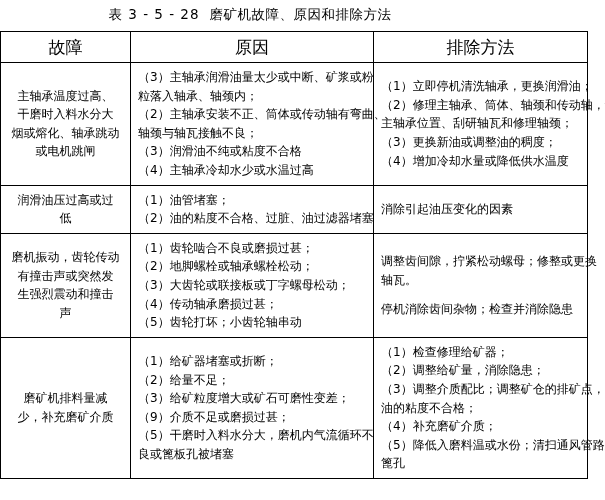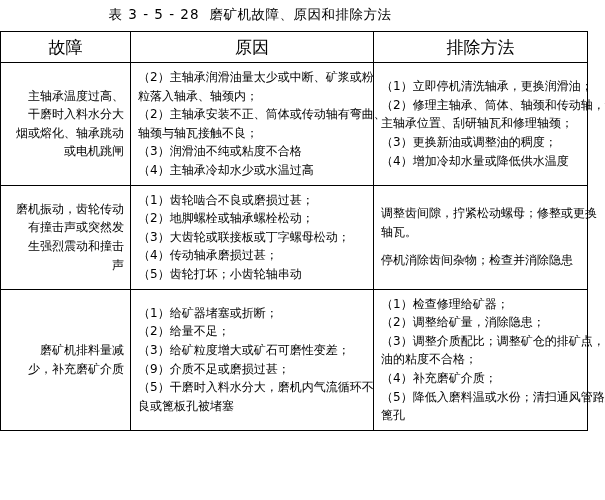--- a/index.html
+++ b/index.html
@@ -46,21 +46,21 @@
     vertical-align: middle;
     font-weight: normal;
   }
   table.main thead th {
     text-align: center;
     font-size: 17px;
     height: 26px;
     padding: 2px 0;
   }
   td.col-fault {
-    text-align: right;
+    text-align: center;
     font-size: 12px;
     line-height: 1.55;
     padding: 4px 6px;
   }
   td.col-cause, td.col-fix {
     text-align: left;
     font-size: 12px;
     line-height: 1.55;
     padding: 5px 6px 5px 7px;
   }
@@ -98,36 +98,49 @@
     <tbody>
 
       <tr>
         <td class="col-fault">
           <span class="line">主轴承温度过高、</span>
           <span class="line">干磨时入料水分大</span>
           <span class="line">烟或熔化、轴承跳动</span>
           <span class="line">或电机跳闸</span>
         </td>
         <td class="col-cause">
-          <span class="line">（2）主轴承润滑油量太少或中断、矿浆或粉</span>
+          <span class="line">（3）主轴承润滑油量太少或中断、矿浆或粉</span>
           <span class="line">粒落入轴承、轴颈内；</span>
           <span class="line">（2）主轴承安装不正、筒体或传动轴有弯曲、</span>
           <span class="line">轴颈与轴瓦接触不良；</span>
           <span class="line">（3）润滑油不纯或粘度不合格</span>
           <span class="line">（4）主轴承冷却水少或水温过高</span>
         </td>
         <td class="col-fix">
           <span class="line">（1）立即停机清洗轴承，更换润滑油；</span>
           <span class="line">（2）修理主轴承、筒体、轴颈和传动轴，调整</span>
           <span class="line">主轴承位置、刮研轴瓦和修理轴颈；</span>
           <span class="line">（3）更换新油或调整油的稠度；</span>
           <span class="line">（4）增加冷却水量或降低供水温度</span>
         </td>
       </tr>
 
+      <tr>
+        <td class="col-fault">
+          <span class="line">润滑油压过高或过</span>
+          <span class="line">低</span>
+        </td>
+        <td class="col-cause">
+          <span class="line">（1）油管堵塞；</span>
+          <span class="line">（2）油的粘度不合格、过脏、油过滤器堵塞</span>
+        </td>
+        <td class="col-fix">
+          <span class="line">消除引起油压变化的因素</span>
+        </td>
+      </tr>
 
       <tr>
         <td class="col-fault">
           <span class="line">磨机振动，齿轮传动</span>
           <span class="line">有撞击声或突然发</span>
           <span class="line">生强烈震动和撞击</span>
           <span class="line">声</span>
         </td>
         <td class="col-cause">
           <span class="line">（1）齿轮啮合不良或磨损过甚；</span>

